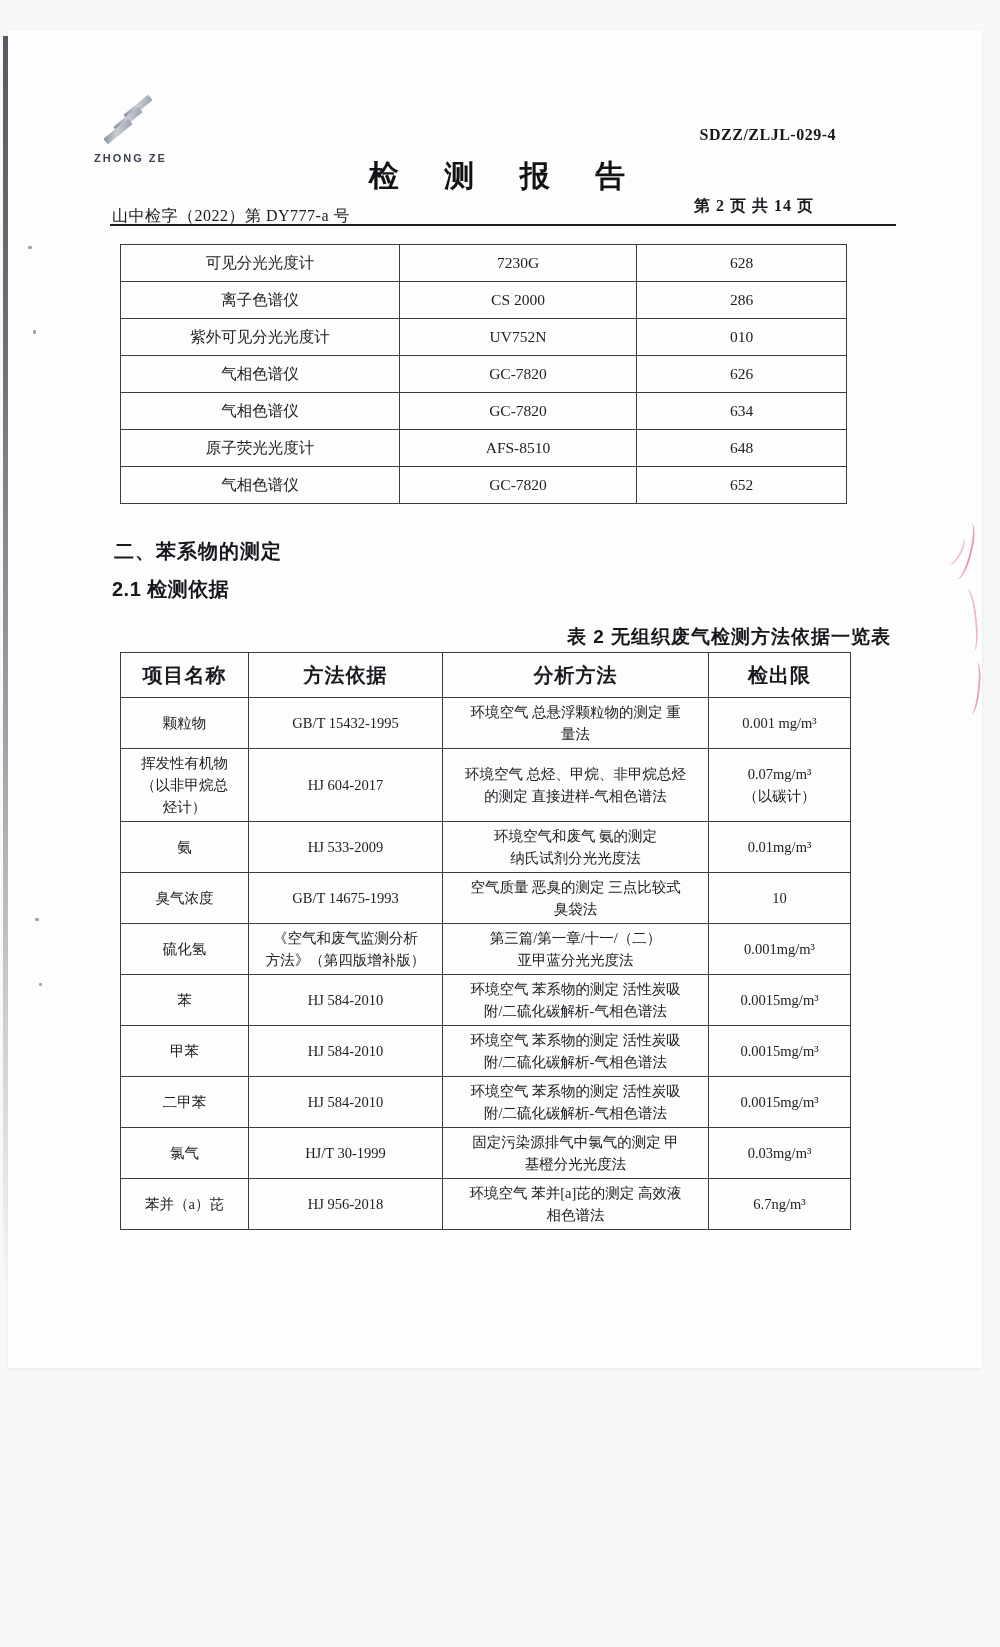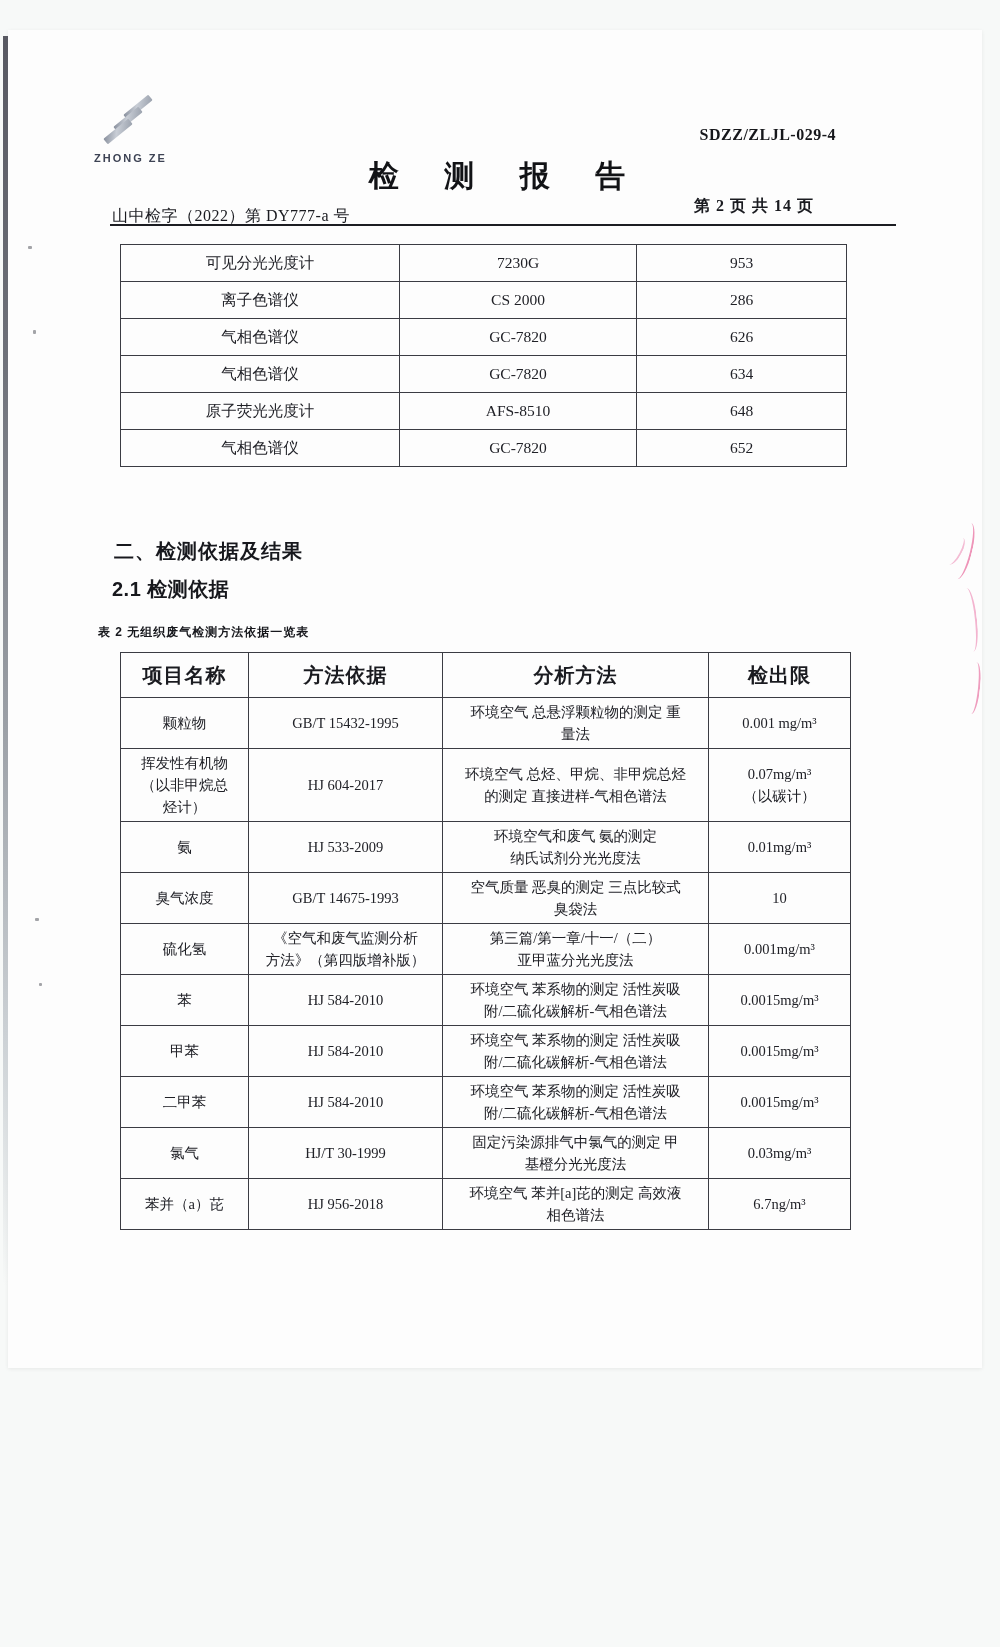--- a/index.html
+++ b/index.html
@@ -71,23 +71,23 @@
     position:absolute;left:106px;top:508px;
     font-family:"Liberation Sans","DejaVu Sans",sans-serif;
     font-size:20px;font-weight:bold;color:#17181d;letter-spacing:1px;
   }
   .sub-heading{
     position:absolute;left:104px;top:546px;
     font-family:"Liberation Sans","DejaVu Sans",sans-serif;
     font-size:20px;font-weight:bold;color:#17181d;letter-spacing:.5px;
   }
   .tbl2-caption{
-    position:absolute;left:90px;top:594px;width:786px;text-align:left;
-    font-family:"Liberation Sans","DejaVu Sans",sans-serif;
-    font-size:12px;font-weight:bold;color:#17181d;letter-spacing:1px;
+    position:absolute;left:97px;top:594px;width:786px;text-align:right;
+    font-family:"Liberation Sans","DejaVu Sans",sans-serif;
+    font-size:19px;font-weight:bold;color:#17181d;letter-spacing:1px;
   }
   .tbl-methods{
     position:absolute;left:112px;top:622px;width:730px;
   }
   .tbl-methods th{
     height:42px;
     font-family:"Liberation Sans","DejaVu Sans",sans-serif;
     font-size:20px;font-weight:bold;color:#1a1b20;letter-spacing:1px;
   }
   .tbl-methods td{
@@ -131,28 +131,33 @@
   <table class="tbl-instruments">
     <colgroup>
         <col style="width:279px">
         <col style="width:237px">
         <col style="width:210px">
       </colgroup>
     <tbody>
         <tr>
           <td>可见分光光度计</td>
           <td>7230G</td>
-          <td>953</td>
+          <td>628</td>
         </tr>
         <tr>
           <td>离子色谱仪</td>
           <td>CS 2000</td>
           <td>286</td>
         </tr>
         <tr>
+          <td>紫外可见分光光度计</td>
+          <td>UV752N</td>
+          <td>010</td>
+        </tr>
+        <tr>
           <td>气相色谱仪</td>
           <td>GC-7820</td>
           <td>626</td>
         </tr>
         <tr>
           <td>气相色谱仪</td>
           <td>GC-7820</td>
           <td>634</td>
         </tr>
         <tr>
@@ -161,21 +166,21 @@
           <td>648</td>
         </tr>
         <tr>
           <td>气相色谱仪</td>
           <td>GC-7820</td>
           <td>652</td>
         </tr>
       </tbody>
   </table>
 
-  <div class="sec-heading">二、检测依据及结果</div>
+  <div class="sec-heading">二、苯系物的测定</div>
   <div class="sub-heading">2.1 检测依据</div>
 
   <div class="tbl2-caption">表 2   无组织废气检测方法依据一览表</div>
   <table class="tbl-methods">
     <colgroup>
         <col style="width:128px">
         <col style="width:194px">
         <col style="width:266px">
         <col style="width:142px">
       </colgroup>

